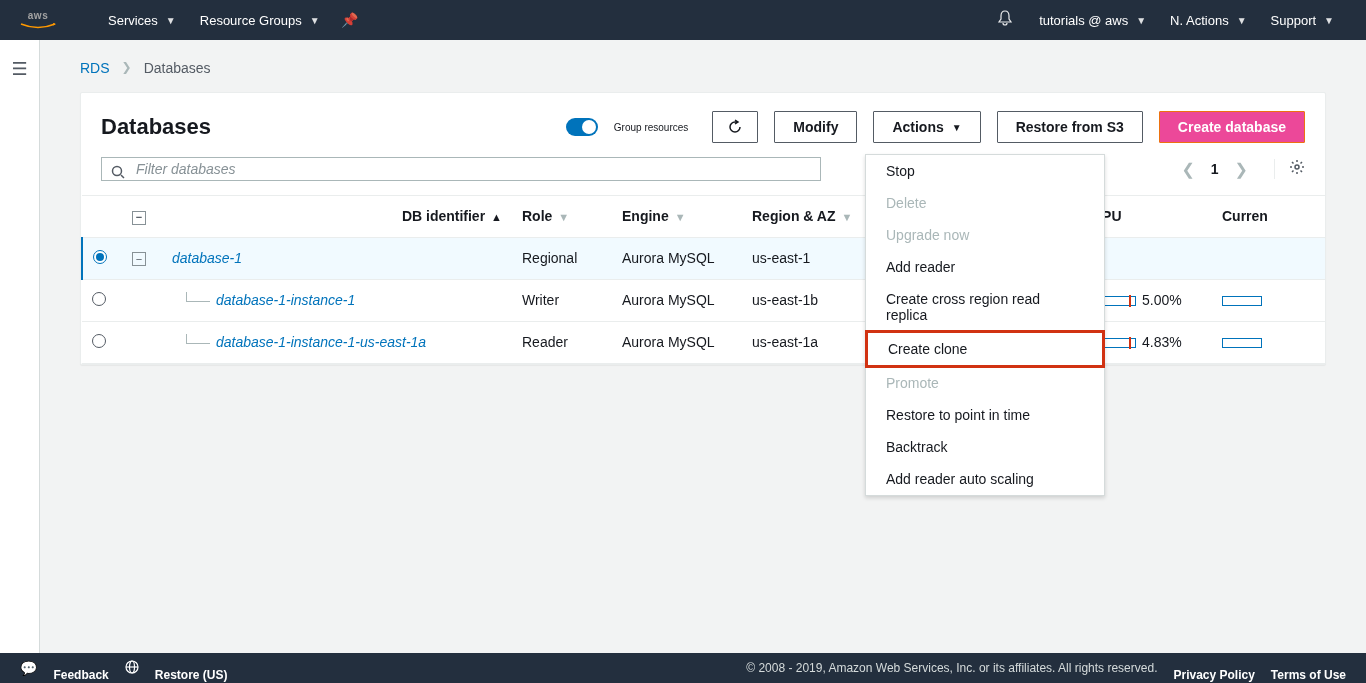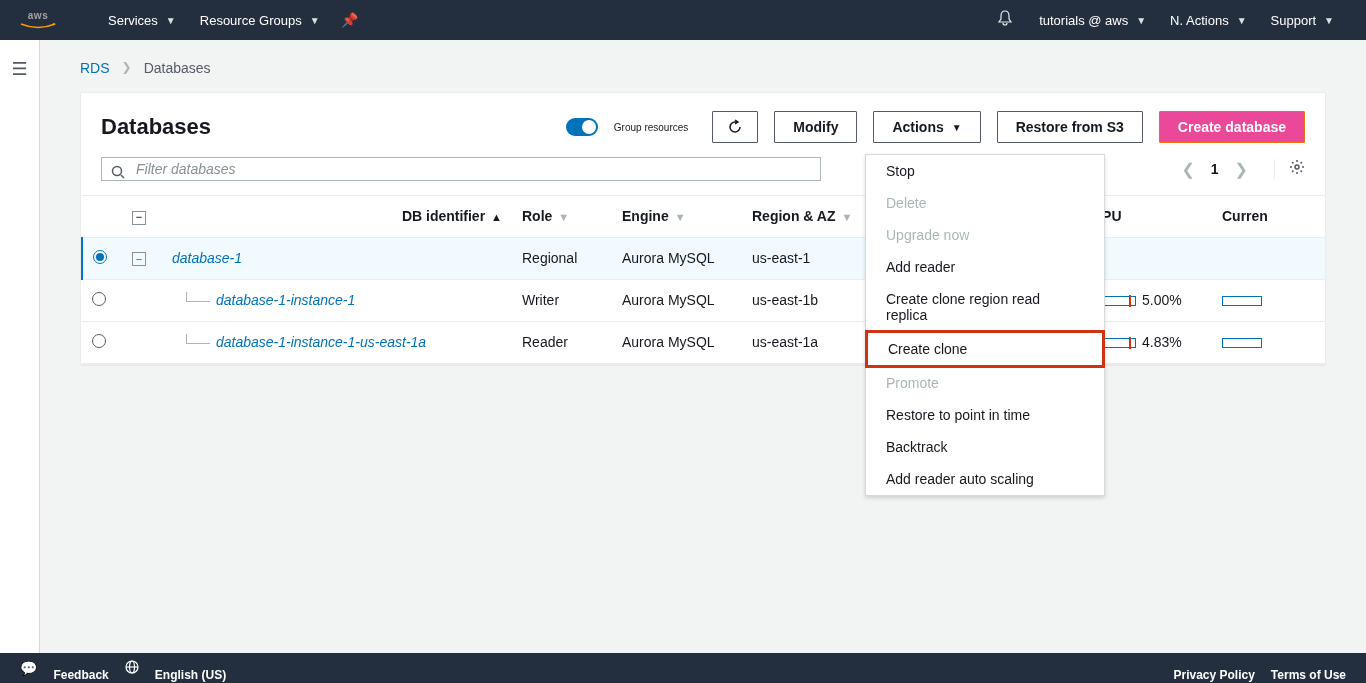--- a/index.html
+++ b/index.html
@@ -241,35 +241,36 @@
       </tbody>
     </table>
   </div>
 </div>
 
 <div class="dropdown">
   <div class="dropdown-item">Stop</div>
   <div class="dropdown-item disabled">Delete</div>
   <div class="dropdown-item disabled">Upgrade now</div>
   <div class="dropdown-item">Add reader</div>
-  <div class="dropdown-item">Create clone region read replica</div>
+  <div class="dropdown-item">Create cross region read replica</div>
   <div class="dropdown-item dropdown-highlight">Create clone</div>
   <div class="dropdown-item disabled">Promote</div>
   <div class="dropdown-item">Restore to point in time</div>
   <div class="dropdown-item">Backtrack</div>
   <div class="dropdown-item">Add reader auto scaling</div>
 </div>
 
 <div class="footer">
   <span class="footer-icon">💬</span>
   <span class="footer-link">Feedback</span>
   <span class="footer-icon">
     <svg width="14" height="14" viewBox="0 0 14 14">
         <circle cx="7" cy="7" r="6" stroke="#fff" stroke-width="1.2" fill="none"></circle>
         <ellipse cx="7" cy="7" rx="2.5" ry="6" stroke="#fff" stroke-width="1.2" fill="none"></ellipse>
         <line x1="1" y1="7" x2="13" y2="7" stroke="#fff" stroke-width="1.2"></line>
       </svg>
   </span>
-  <span class="footer-link">English (US)</span>
+  <span class="footer-link">Restore (US)</span>
   <div class="footer-spacer"></div>
+  <span class="footer-muted">© 2008 - 2019, Amazon Web Services, Inc. or its affiliates. All rights reserved.</span>
   <span class="footer-link">Privacy Policy</span>
   <span class="footer-link">Terms of Use</span>
 </div>
 
 </body></html>

